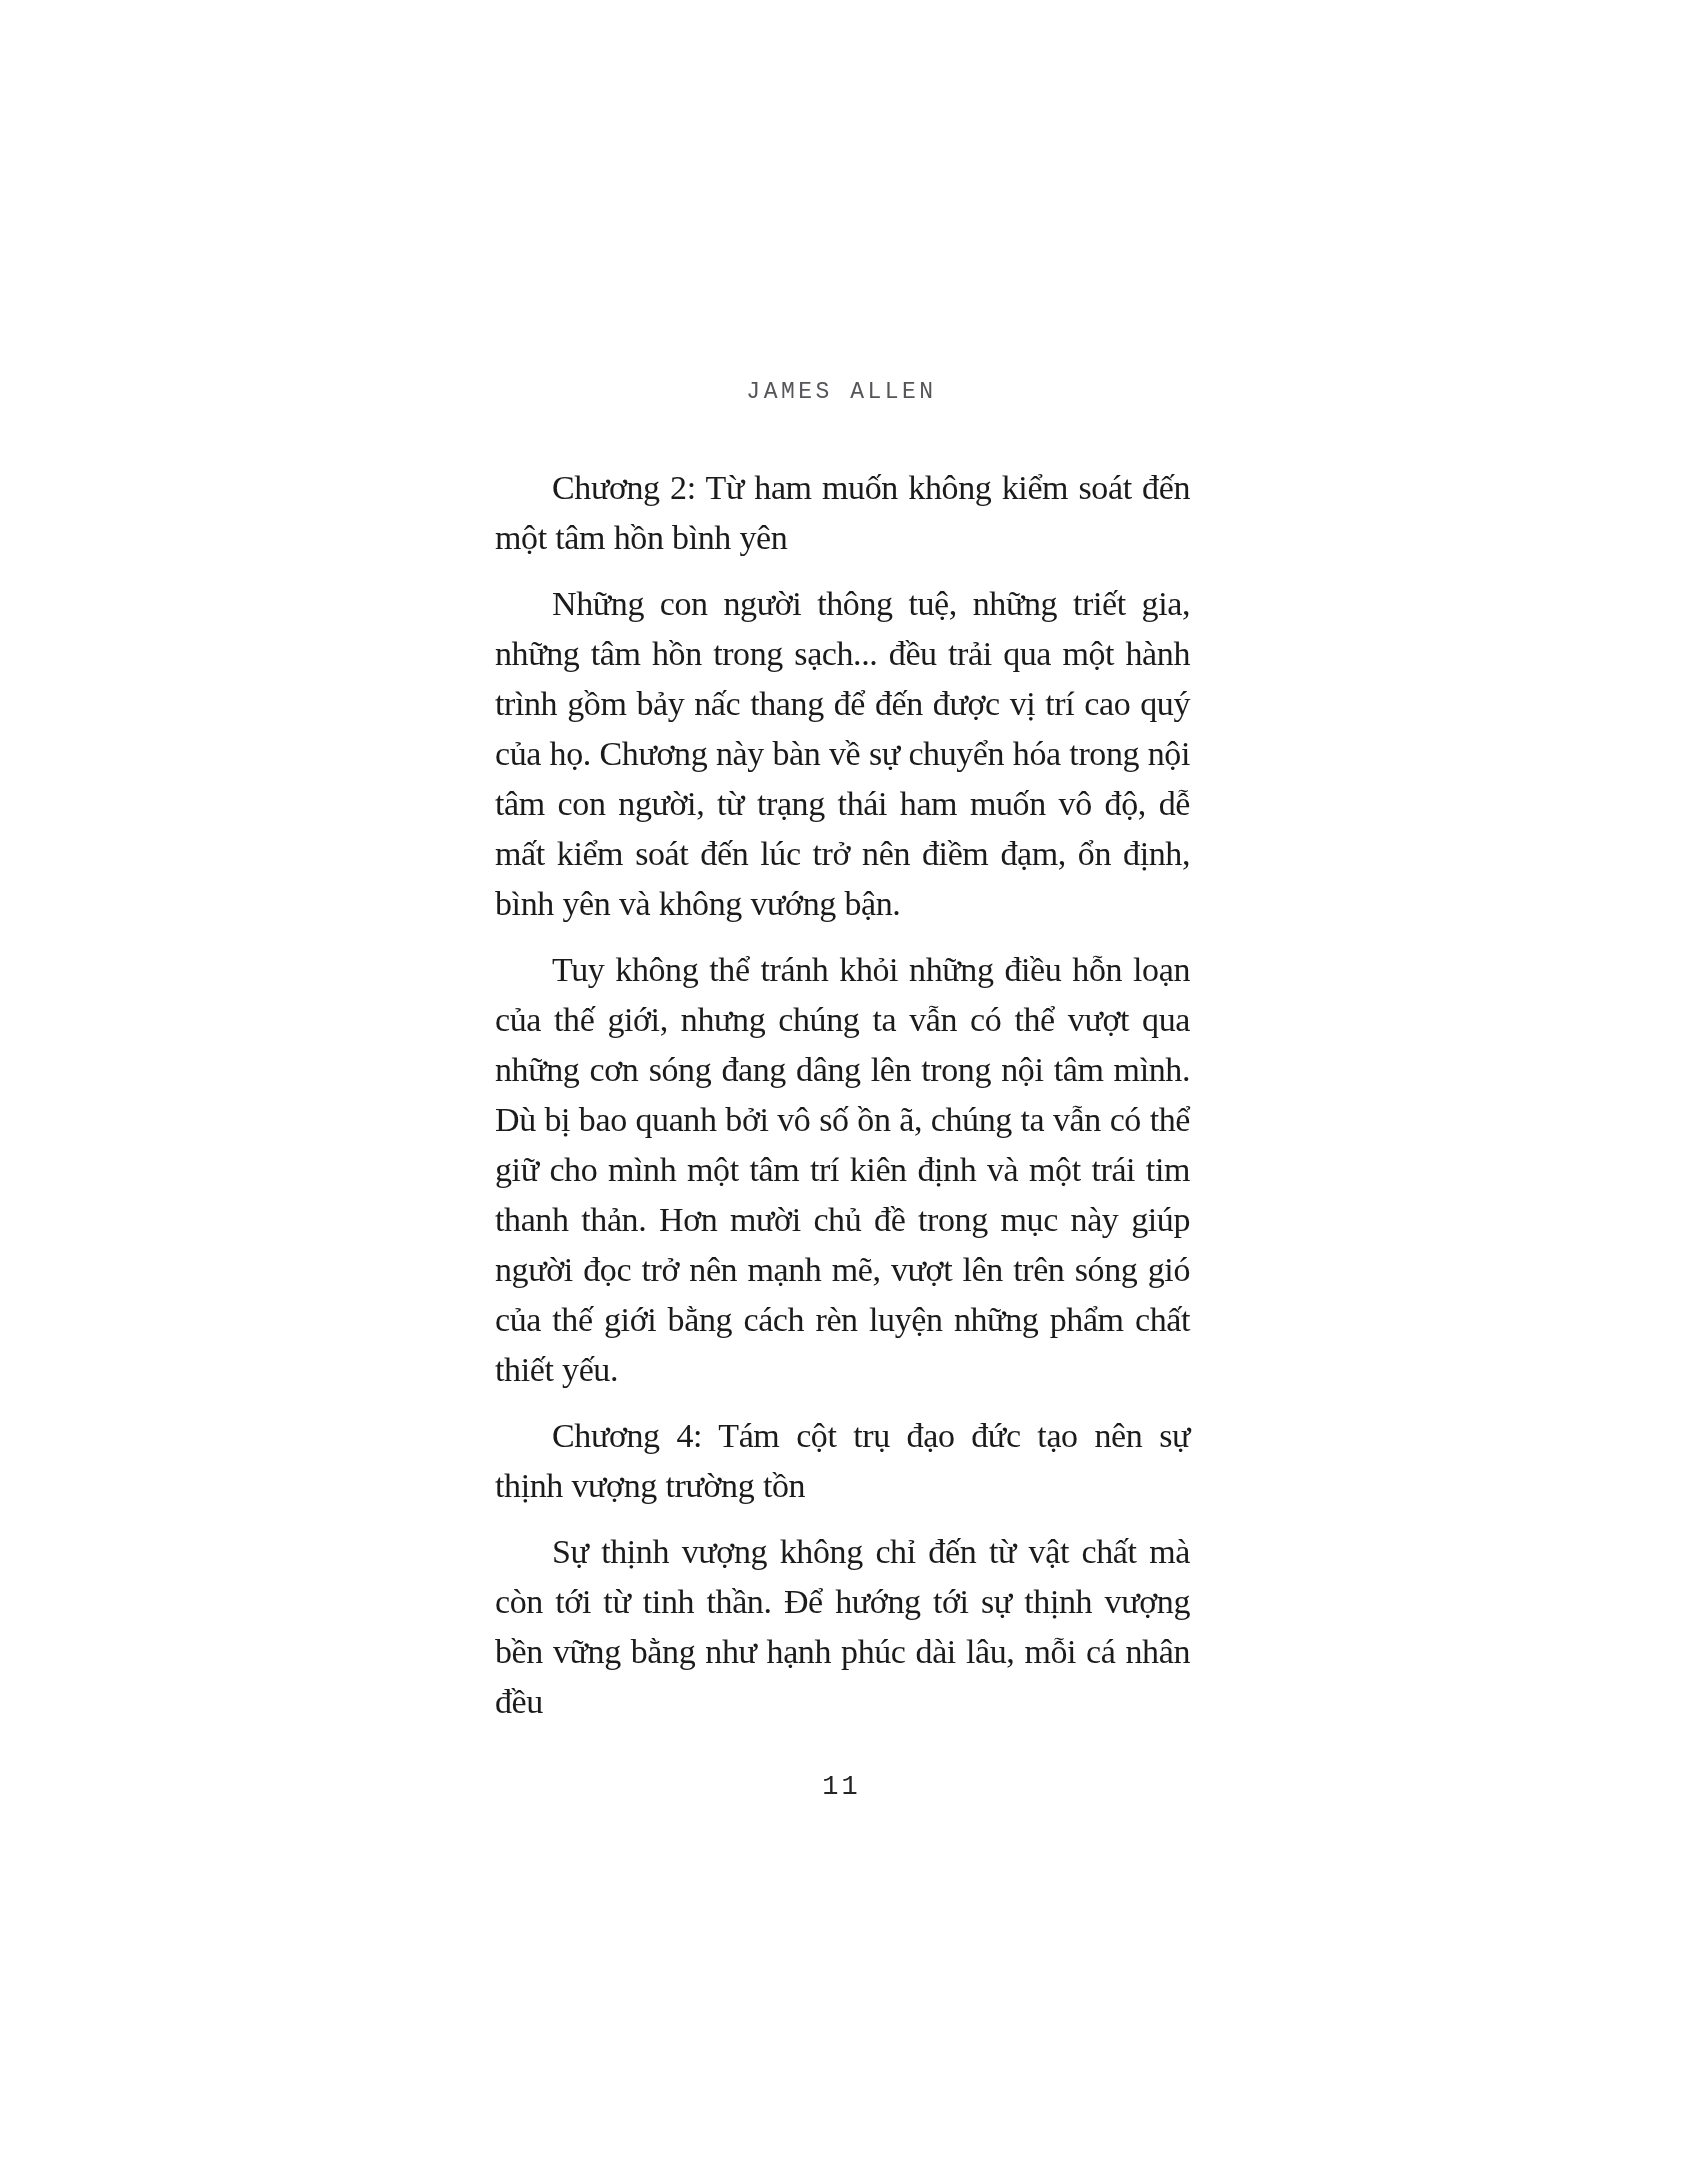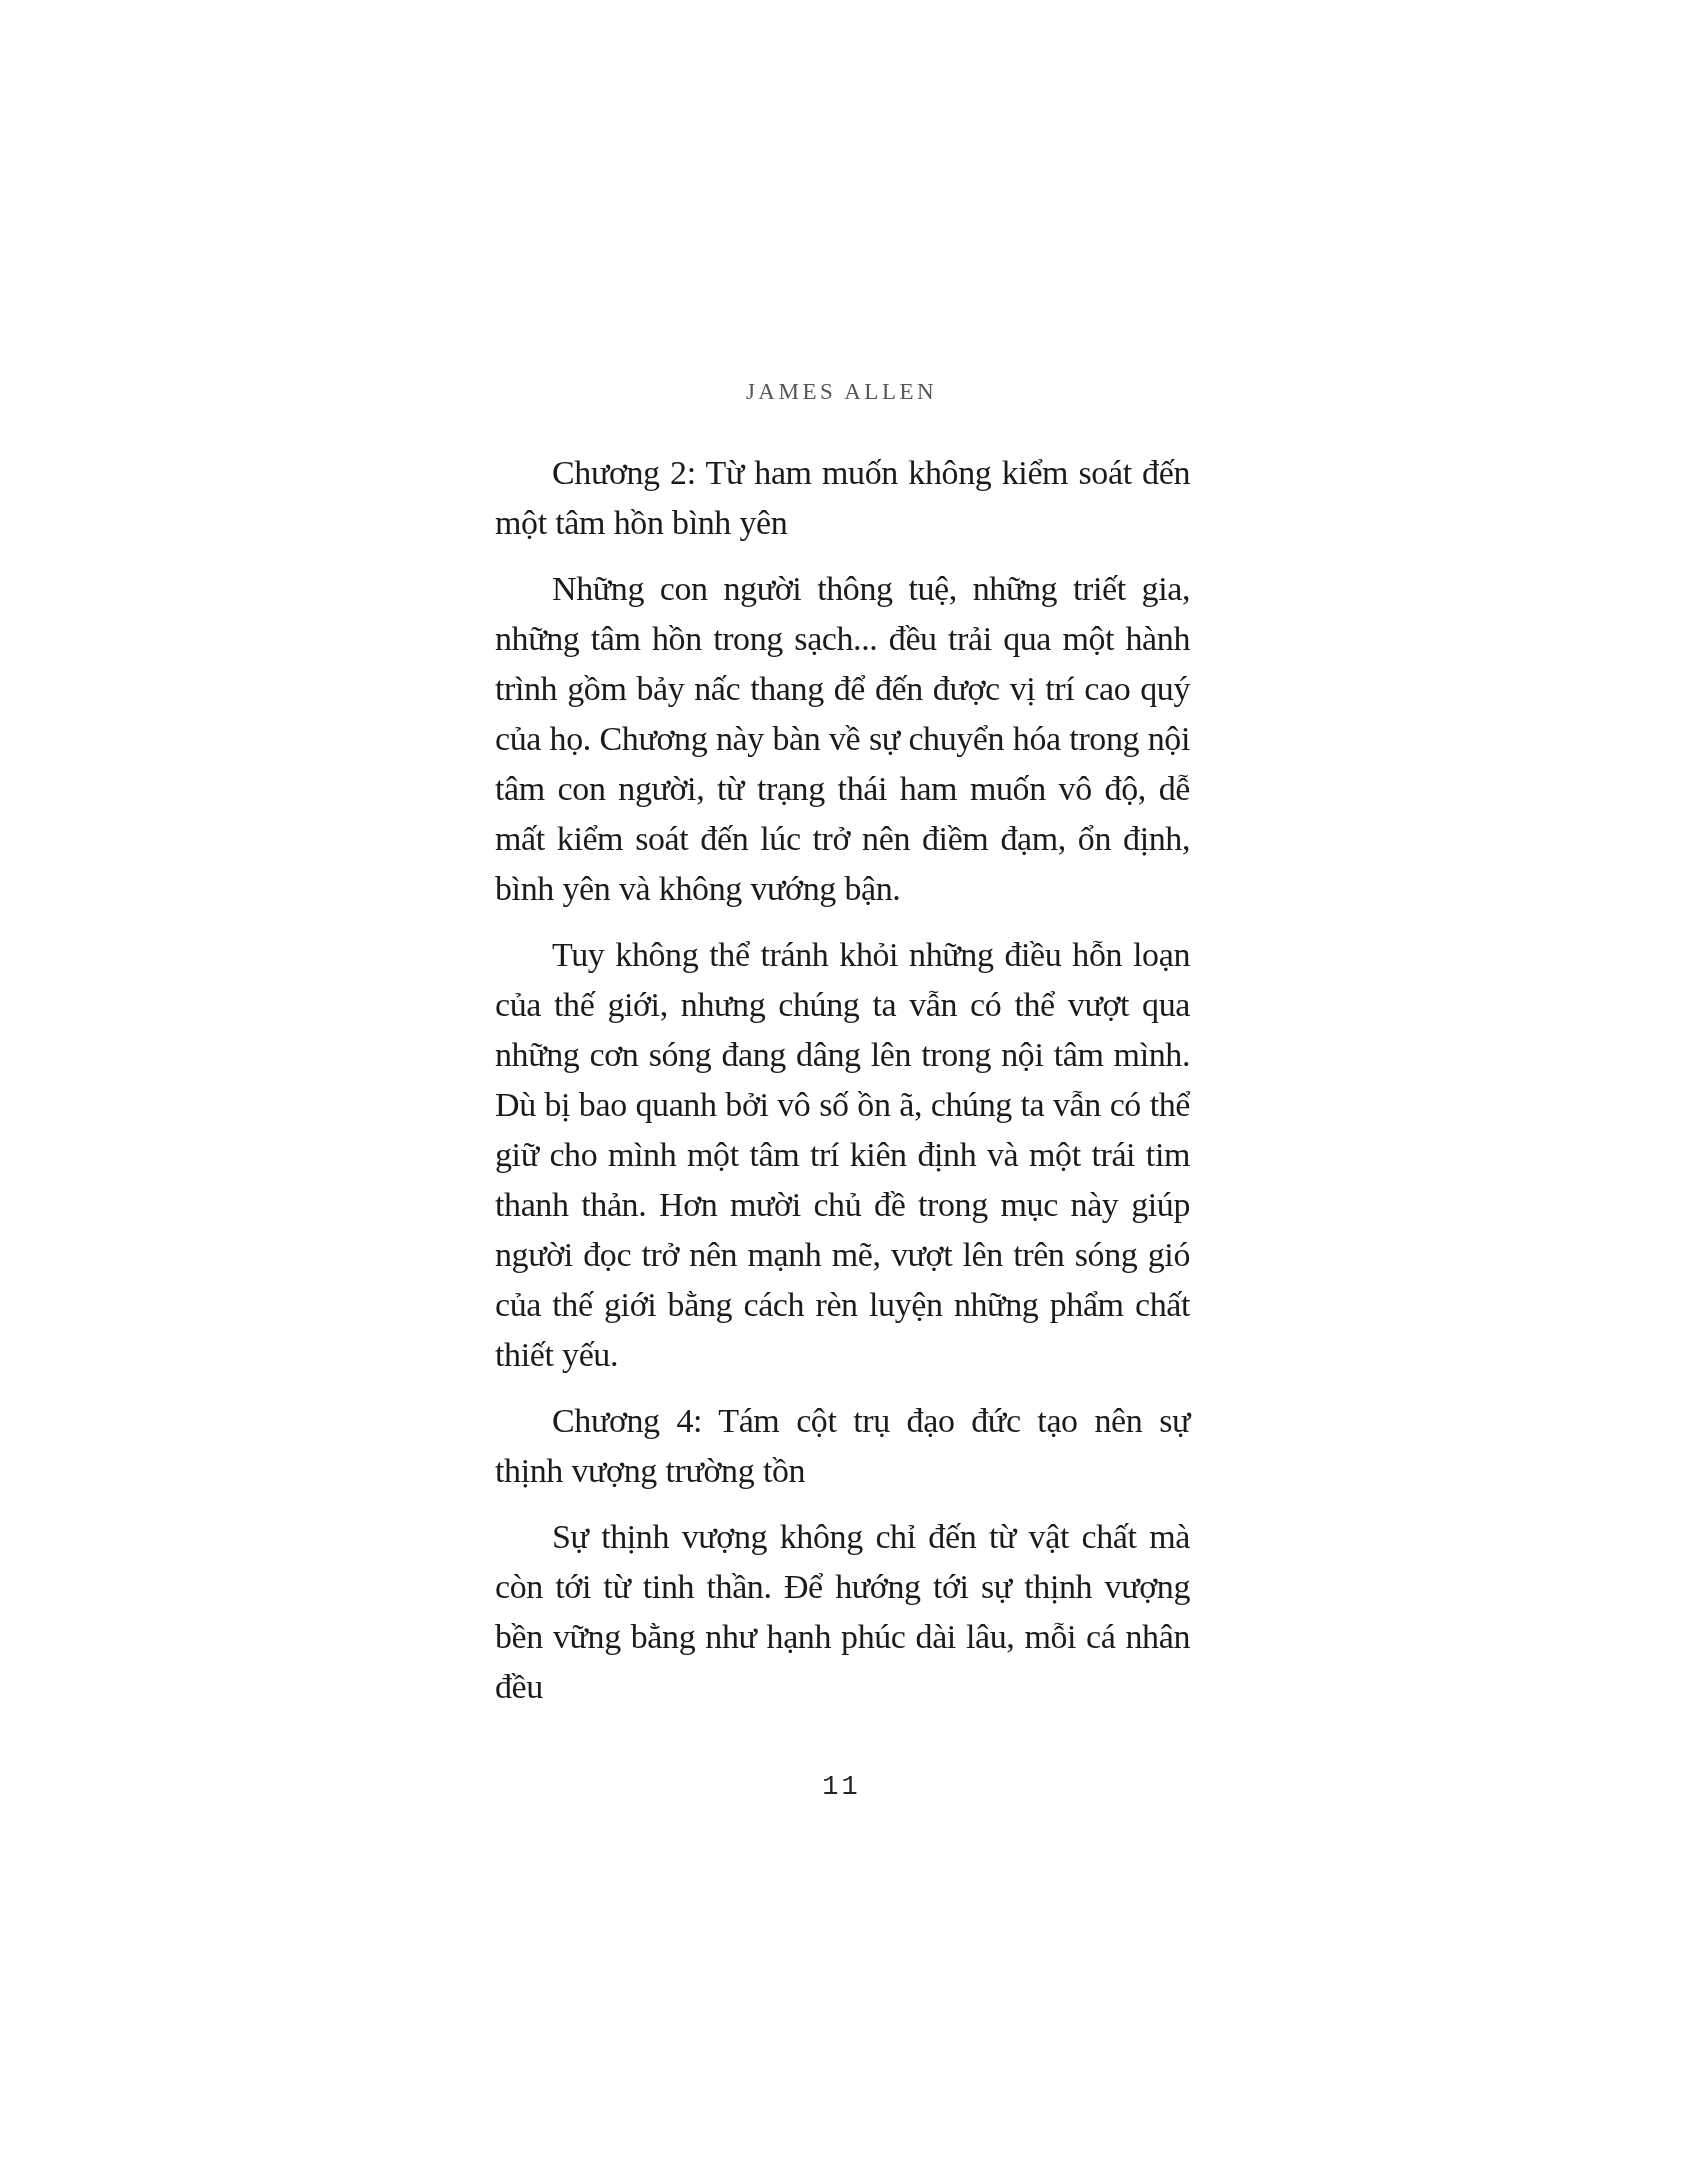--- a/index.html
+++ b/index.html
@@ -14,34 +14,34 @@
     background: #ffffff;
     overflow: hidden;
     font-family: "Liberation Serif", serif;
   }
   .running-header {
     position: absolute;
     top: 379px;
     left: 0;
     width: 100%;
     text-align: center;
-    font-family: Liberation Serif, serif;
+    font-family: Liberation Mono, monospace;
     font-size: 23px;
     font-weight: 400;
     letter-spacing: 3.5px;
     color: #55565a;
   }
   .body-text {
     position: absolute;
     left: 495px;
     top: 447px;
     width: 695px;
   }
   .body-text p {
-    margin: 1px 0 16px 0;
+    margin: 16px 0 16px 0;
     font-size: 34px;
     line-height: 50px;
     color: #1b1b1d;
     text-align: justify;
     text-indent: 57px;
     letter-spacing: -0.4px;
     word-spacing: 0.5px;
   }
   .page-number {
     position: absolute;

